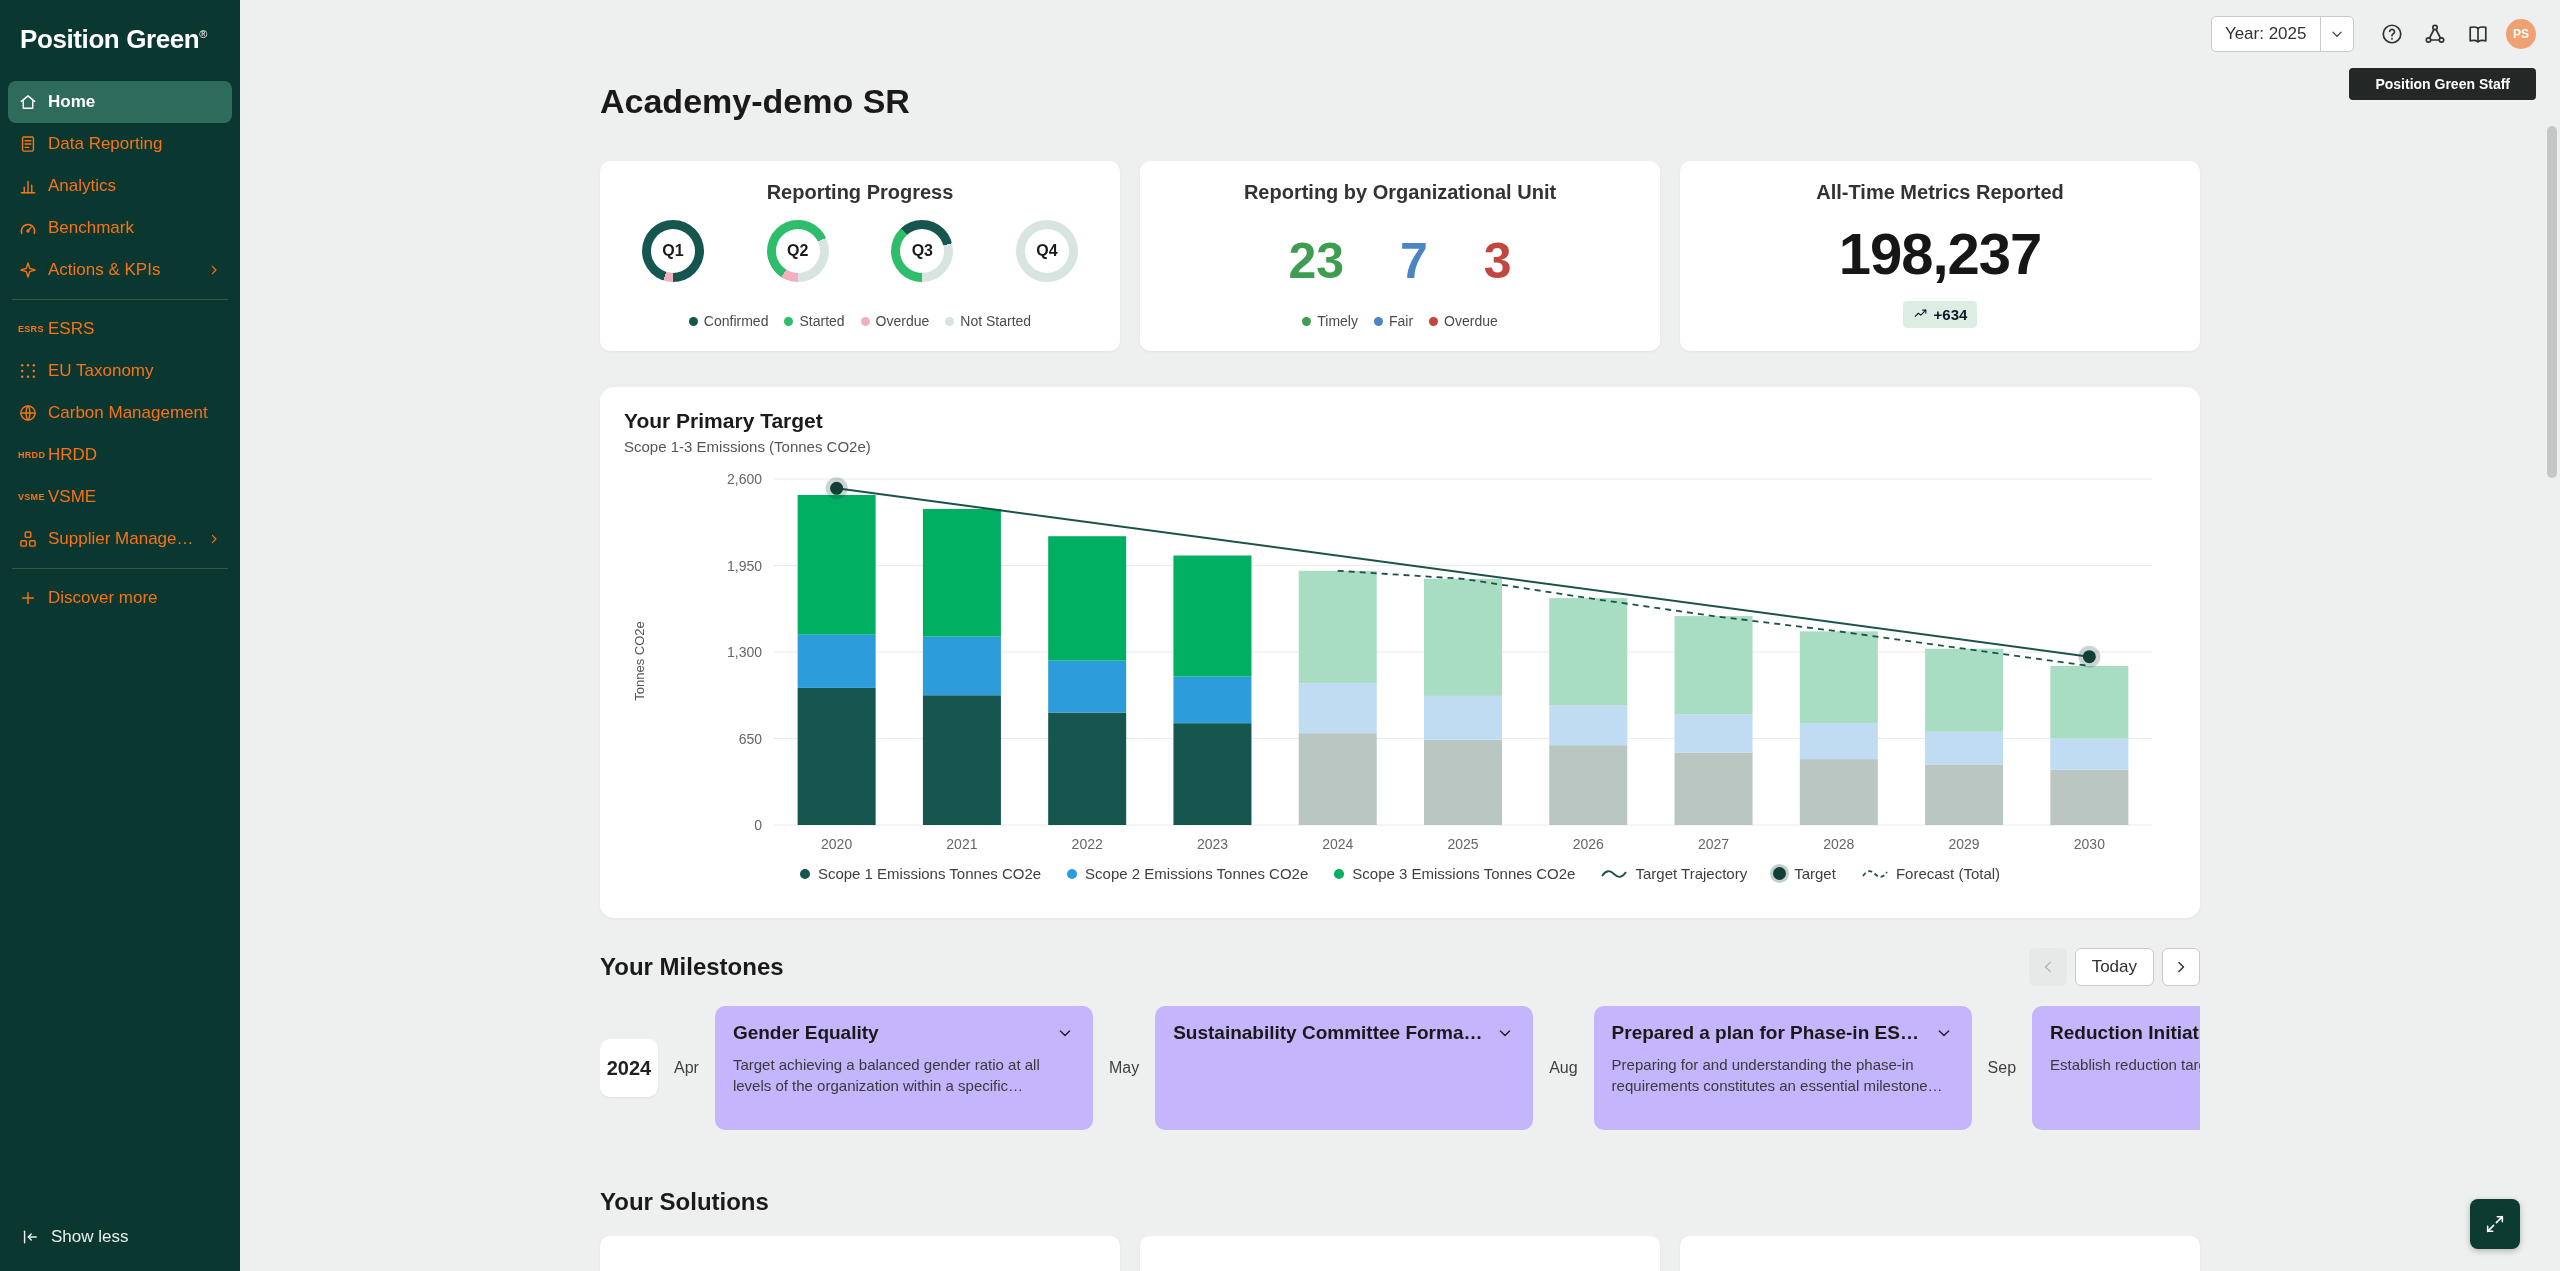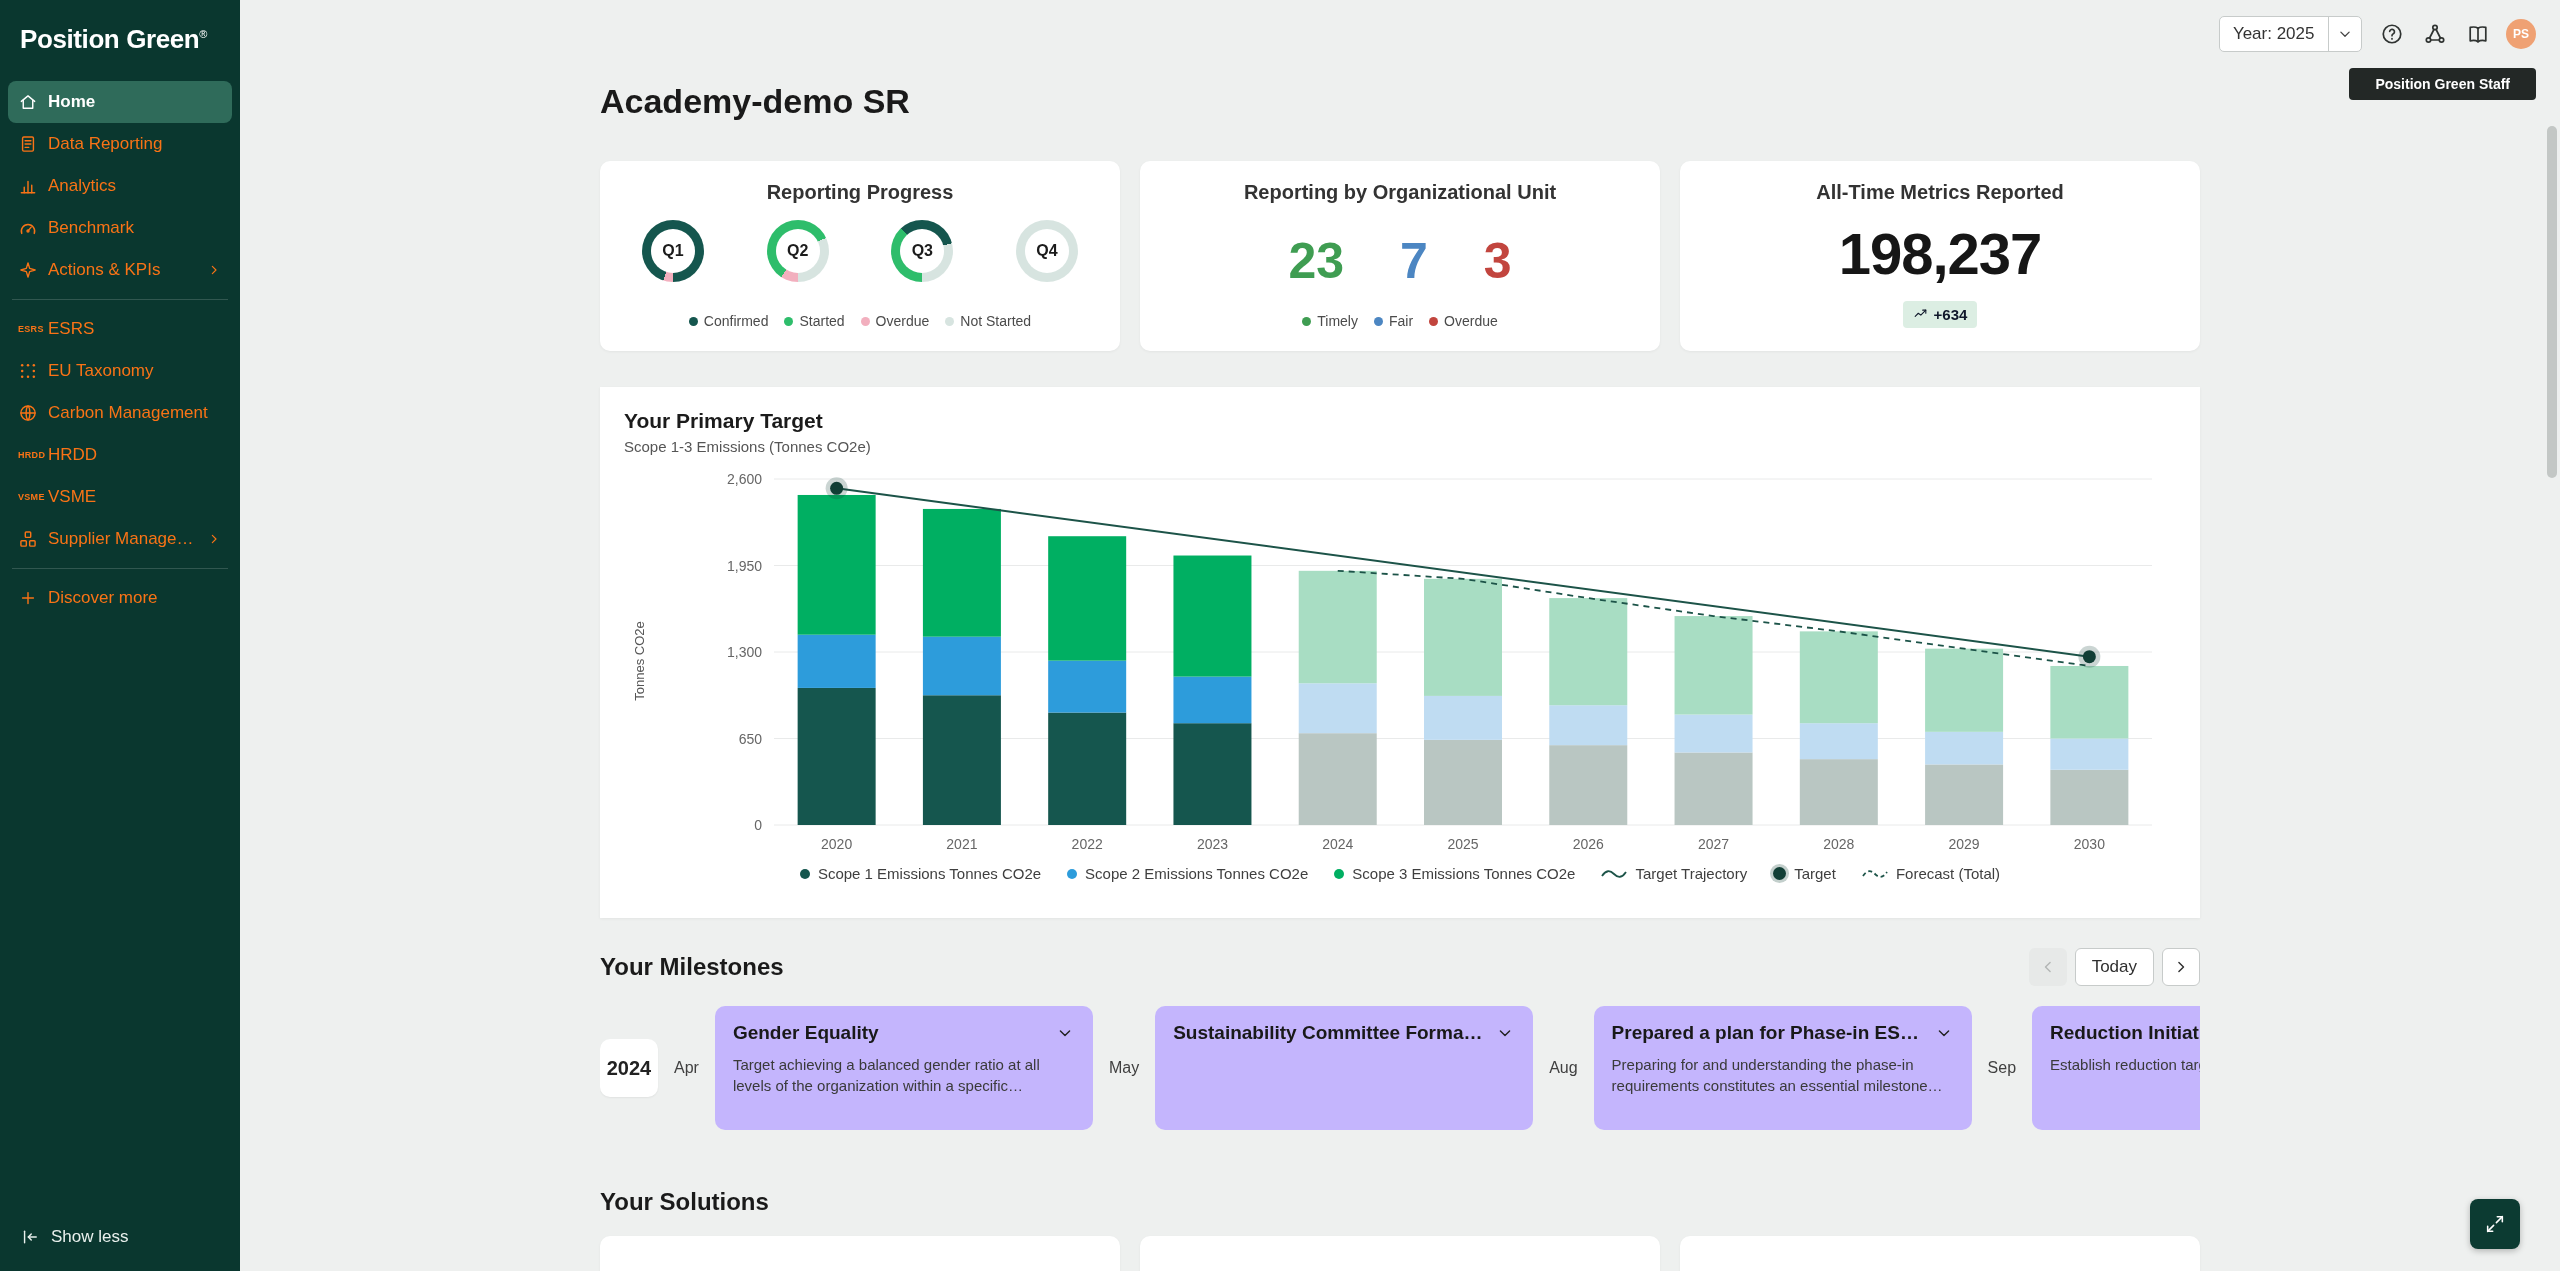--- a/index.html
+++ b/index.html
@@ -16,21 +16,21 @@
   .sicon{display:inline-flex;align-items:center;justify-content:center;flex-shrink:0}
   .side-item .sicon{width:20px;height:20px}
   .txt-icon{width:20px;flex-shrink:0;font-size:9px;font-weight:800;letter-spacing:.3px}
   .side-label{overflow:hidden;text-overflow:ellipsis}
   .side-chev{margin-left:auto;display:inline-flex;flex-shrink:0}
   .side-divider{height:1px;background:rgba(255,255,255,.16);margin:8px 4px}
   .show-less{display:flex;align-items:flex-start;gap:11px;padding:18px 20px 24px;color:#E9F0ED;font-size:17px;cursor:pointer}
 
   
   .topbar{position:absolute;top:16px;right:24px;display:flex;align-items:center;gap:13px;z-index:5}
-  .year-select{display:flex;align-items:center;height:36px;background:#fff;border:1.5px solid #C7CBCA;border-radius:5px;overflow:hidden;cursor:pointer;margin-right:2px}
+  .year-select{display:flex;align-items:center;height:36px;background:#fff;border:1.5px solid #C7CBCA;border-radius:5px;overflow:hidden;cursor:pointer;margin-right:10px}
   .ys-label{padding:0 13px;font-size:17px;color:#333}
   .ys-sep{width:1.5px;align-self:stretch;background:#C7CBCA}
   .ys-chev{width:32px;display:flex;align-items:center;justify-content:center;color:#444}
   .icon-btn{background:none;border:none;padding:0;width:30px;height:30px;display:flex;align-items:center;justify-content:center;color:#2F3331;cursor:pointer}
   .avatar{width:30px;height:30px;border-radius:50%;background:#EFA173;color:#fff;display:flex;align-items:center;justify-content:center;font-size:12px;font-weight:700;cursor:pointer}
   .tooltip{position:absolute;top:52px;right:0;background:#232826;color:#fff;font-size:14px;font-weight:600;padding:8px 26px;border-radius:4px;white-space:nowrap}
 
   
   .main{margin-left:240px;height:100%}
   .content{width:1600px;margin:0 auto;padding-top:82px}
@@ -44,21 +44,21 @@
   .donut::after{content:"";position:absolute;inset:9px;background:#fff;border-radius:50%}
   .donut-label{position:absolute;inset:0;display:flex;align-items:center;justify-content:center;font-size:16px;font-weight:700;color:#1B1B1B;z-index:1}
   .legend{display:flex;gap:16px;align-items:center;margin-top:auto;font-size:14px;color:#4B4B4B;padding-bottom:2px}
   .legend-item{display:flex;align-items:center}
   .legend .dot{width:9px;height:9px;border-radius:50%;display:inline-block;margin-right:6px;flex-shrink:0}
   .org-stats{display:flex;gap:56px;align-items:center;flex:1;padding-top:4px}
   .org-val{font-size:50px;font-weight:800}
   .big-num{font-size:58px;font-weight:800;color:#161616;letter-spacing:-1px;margin-top:16px}
   .delta-badge{display:flex;align-items:center;gap:6px;border-radius:4px;padding:5px 10px;font-size:15px;font-weight:700;margin-top:14px}
 
-  .chart-card{background:#fff;border-radius:0;box-shadow:0 1px 3px rgba(0,0,0,.05);padding:22px 24px 10px;margin-bottom:30px;height:531px}
+  .chart-card{background:#fff;border-radius:14px;box-shadow:0 1px 3px rgba(0,0,0,.05);padding:22px 24px 10px;margin-bottom:30px;height:531px}
   .chart-title{font-size:21px;font-weight:700;color:#1B1B1B}
   .chart-sub{font-size:15px;color:#555;margin-top:5px}
   #chart{display:block;width:1552px;height:400px;margin-top:6px}
   .chart-legend{display:flex;justify-content:center;align-items:center;gap:26px;font-size:15px;color:#3F3F3F;padding:4px 0}
   .cl-item{display:flex;align-items:center;gap:8px;cursor:pointer}
   .cl-dot{width:10px;height:10px;border-radius:50%;flex-shrink:0}
   .cl-target{width:13px;height:13px;border-radius:50%;flex-shrink:0;box-shadow:0 0 0 3px rgba(17,62,53,.25)}
   .cl-line{display:inline-flex;flex-shrink:0}
 
   .ms-head{display:flex;justify-content:space-between;align-items:center;margin:10px 0 20px}

